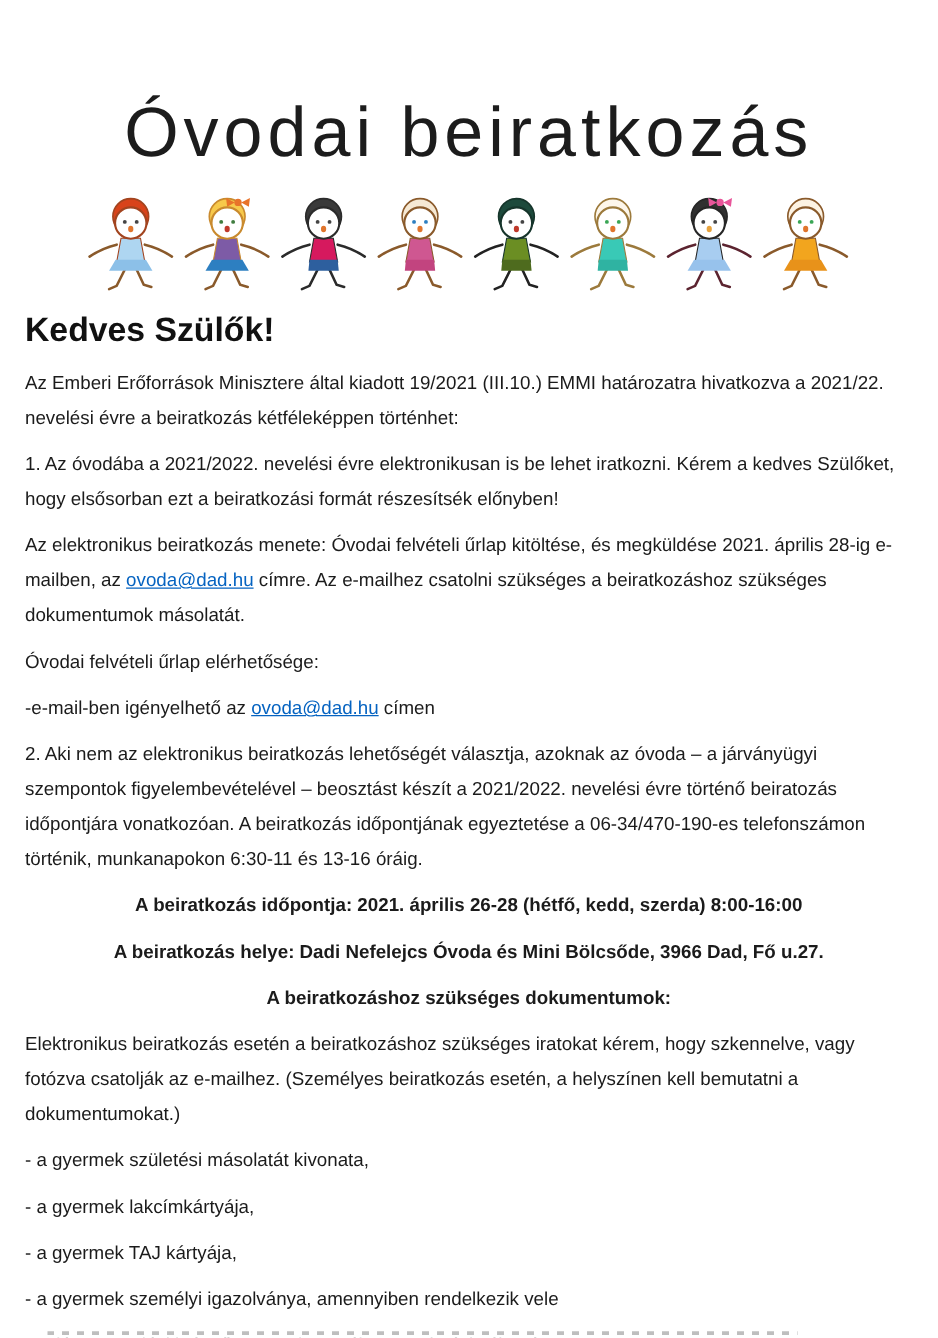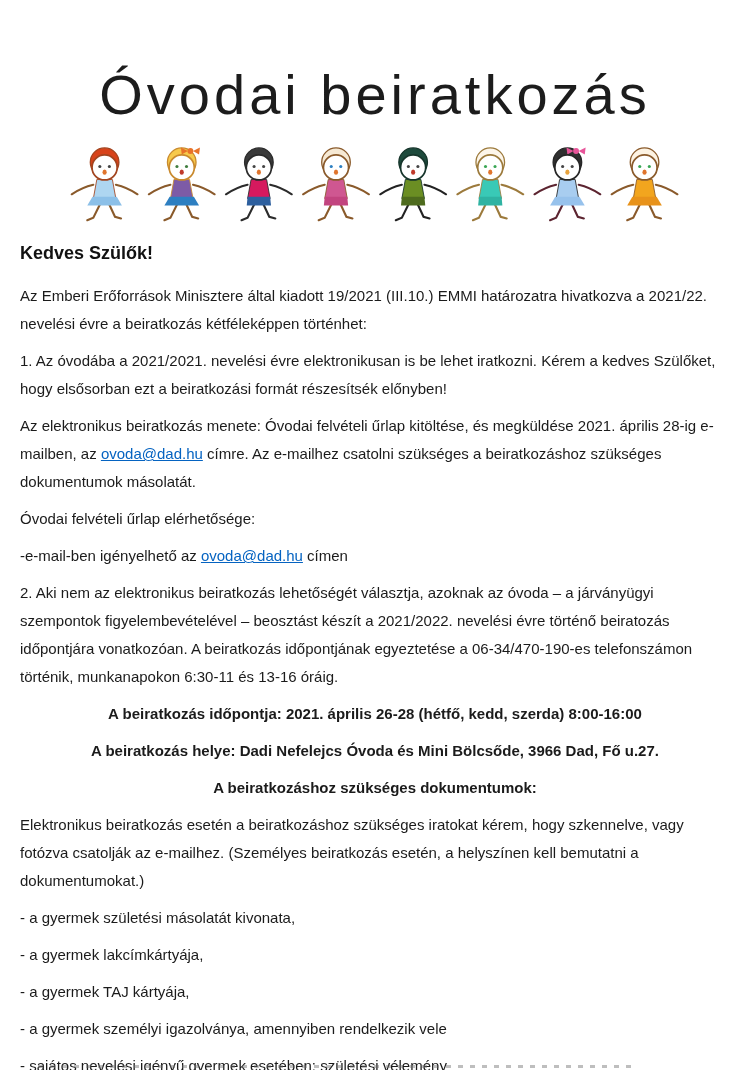--- a/index.html
+++ b/index.html
@@ -4,21 +4,21 @@
 <style>
   html,body{margin:0;padding:0;background:#ffffff;}
   .page{
     position:relative;
     width:750px;height:1070px;
     overflow:hidden;
     background:#ffffff;
     font-family:"Liberation Sans",sans-serif;
   }
   .title{
-    margin:1px;
+    margin:12px;
     padding-top:60px;
     text-align:center;
     font-size:56px;
     font-weight:400;
     letter-spacing:4px;
     line-height:1.2;
     color:#1c1c1c;
     white-space:nowrap;
   }
   .kids-strip{
@@ -26,21 +26,21 @@
     margin:16px auto 0;
   }
   .content{
     padding:18px 20px 0 20px;
     font-size:15px;
     line-height:28px;
     color:#1b1b1b;
   }
   .greeting{
     margin:0 0 16px 0;
-    font-size:18px;
+    font-size:27px;
     line-height:26px;
     font-weight:700;
     color:#111111;
   }
   .block{margin:0 0 9px 0;}
   .block.bold{font-weight:700;text-align:center;}
   a.email{
     color:var(--link-color,#0563c1);
     text-decoration:underline;
     cursor:pointer;
@@ -173,21 +173,21 @@
         <circle cx="38.5" cy="26" r="1.8" fill="#3aa655"></circle>
         <circle cx="49.5" cy="26" r="1.8" fill="#3aa655"></circle>
         <ellipse cx="44" cy="32.5" rx="2.4" ry="3" fill="#e0752d"></ellipse>
       </g>
     </svg>
 
   <div class="content">
     <h2 class="greeting">Kedves Szülők!</h2>
 
   <p class="block normal">Az Emberi Erőforrások Minisztere által kiadott 19/2021 (III.10.) EMMI határozatra hivatkozva a 2021/22. nevelési évre a beiratkozás kétféleképpen történhet:</p>
-      <p class="block normal">1. Az óvodába a 2021/2021. nevelési évre elektronikusan is be lehet iratkozni. Kérem a kedves Szülőket, hogy elsősorban ezt a beiratkozási formát részesítsék előnyben!</p>
+      <p class="block normal">1. Az óvodába a 2021/2022. nevelési évre elektronikusan is be lehet iratkozni. Kérem a kedves Szülőket, hogy elsősorban ezt a beiratkozási formát részesítsék előnyben!</p>
       <p class="block normal">Az elektronikus beiratkozás menete: Óvodai felvételi űrlap kitöltése, és megküldése 2021. április 28-ig e-mailben, az <a class="email" href="#">ovoda@dad.hu</a> címre. Az e-mailhez csatolni szükséges a beiratkozáshoz szükséges dokumentumok másolatát.</p>
       <p class="block normal">Óvodai felvételi űrlap elérhetősége:</p>
       <p class="block normal">-e-mail-ben igényelhető az <a class="email" href="#">ovoda@dad.hu</a> címen</p>
       <p class="block normal">2. Aki nem az elektronikus beiratkozás lehetőségét választja, azoknak az óvoda – a járványügyi szempontok figyelembevételével – beosztást készít a 2021/2022. nevelési évre történő beiratozás időpontjára vonatkozóan. A beiratkozás időpontjának egyeztetése a 06-34/470-190-es telefonszámon történik, munkanapokon 6:30-11 és 13-16 óráig.</p>
       <p class="block bold">A beiratkozás időpontja: 2021. április 26-28 (hétfő, kedd, szerda) 8:00-16:00</p>
       <p class="block bold">A beiratkozás helye: Dadi Nefelejcs Óvoda és Mini Bölcsőde, 3966 Dad, Fő u.27.</p>
       <p class="block bold">A beiratkozáshoz szükséges dokumentumok:</p>
       <p class="block normal">Elektronikus beiratkozás esetén a beiratkozáshoz szükséges iratokat kérem, hogy szkennelve, vagy fotózva csatolják az e-mailhez. (Személyes beiratkozás esetén, a helyszínen kell bemutatni a dokumentumokat.)</p>
       <p class="block normal">- a gyermek születési másolatát kivonata,</p>
       <p class="block normal">- a gyermek lakcímkártyája,</p>

